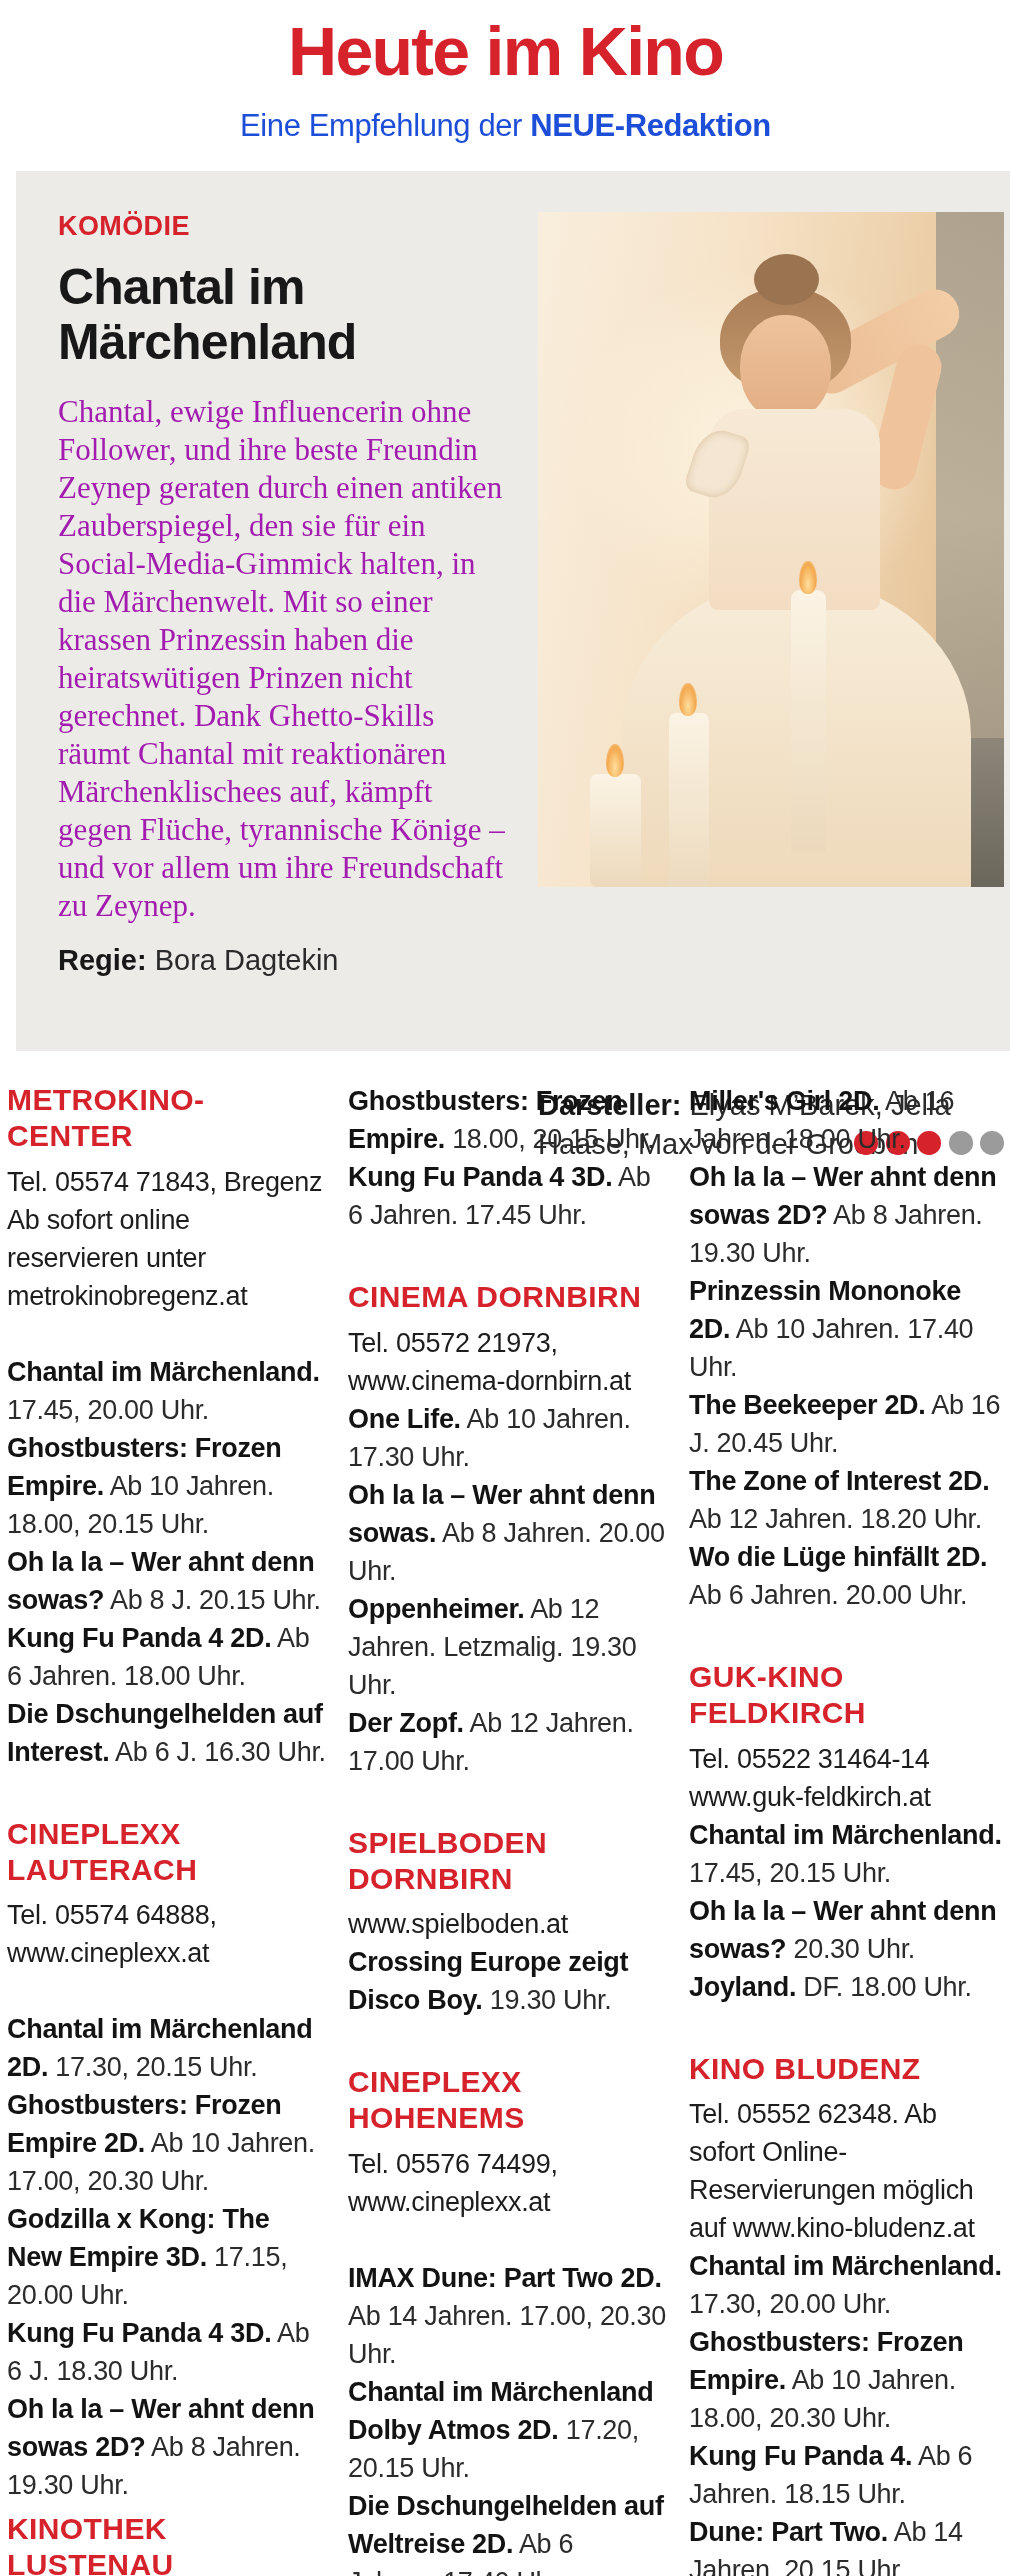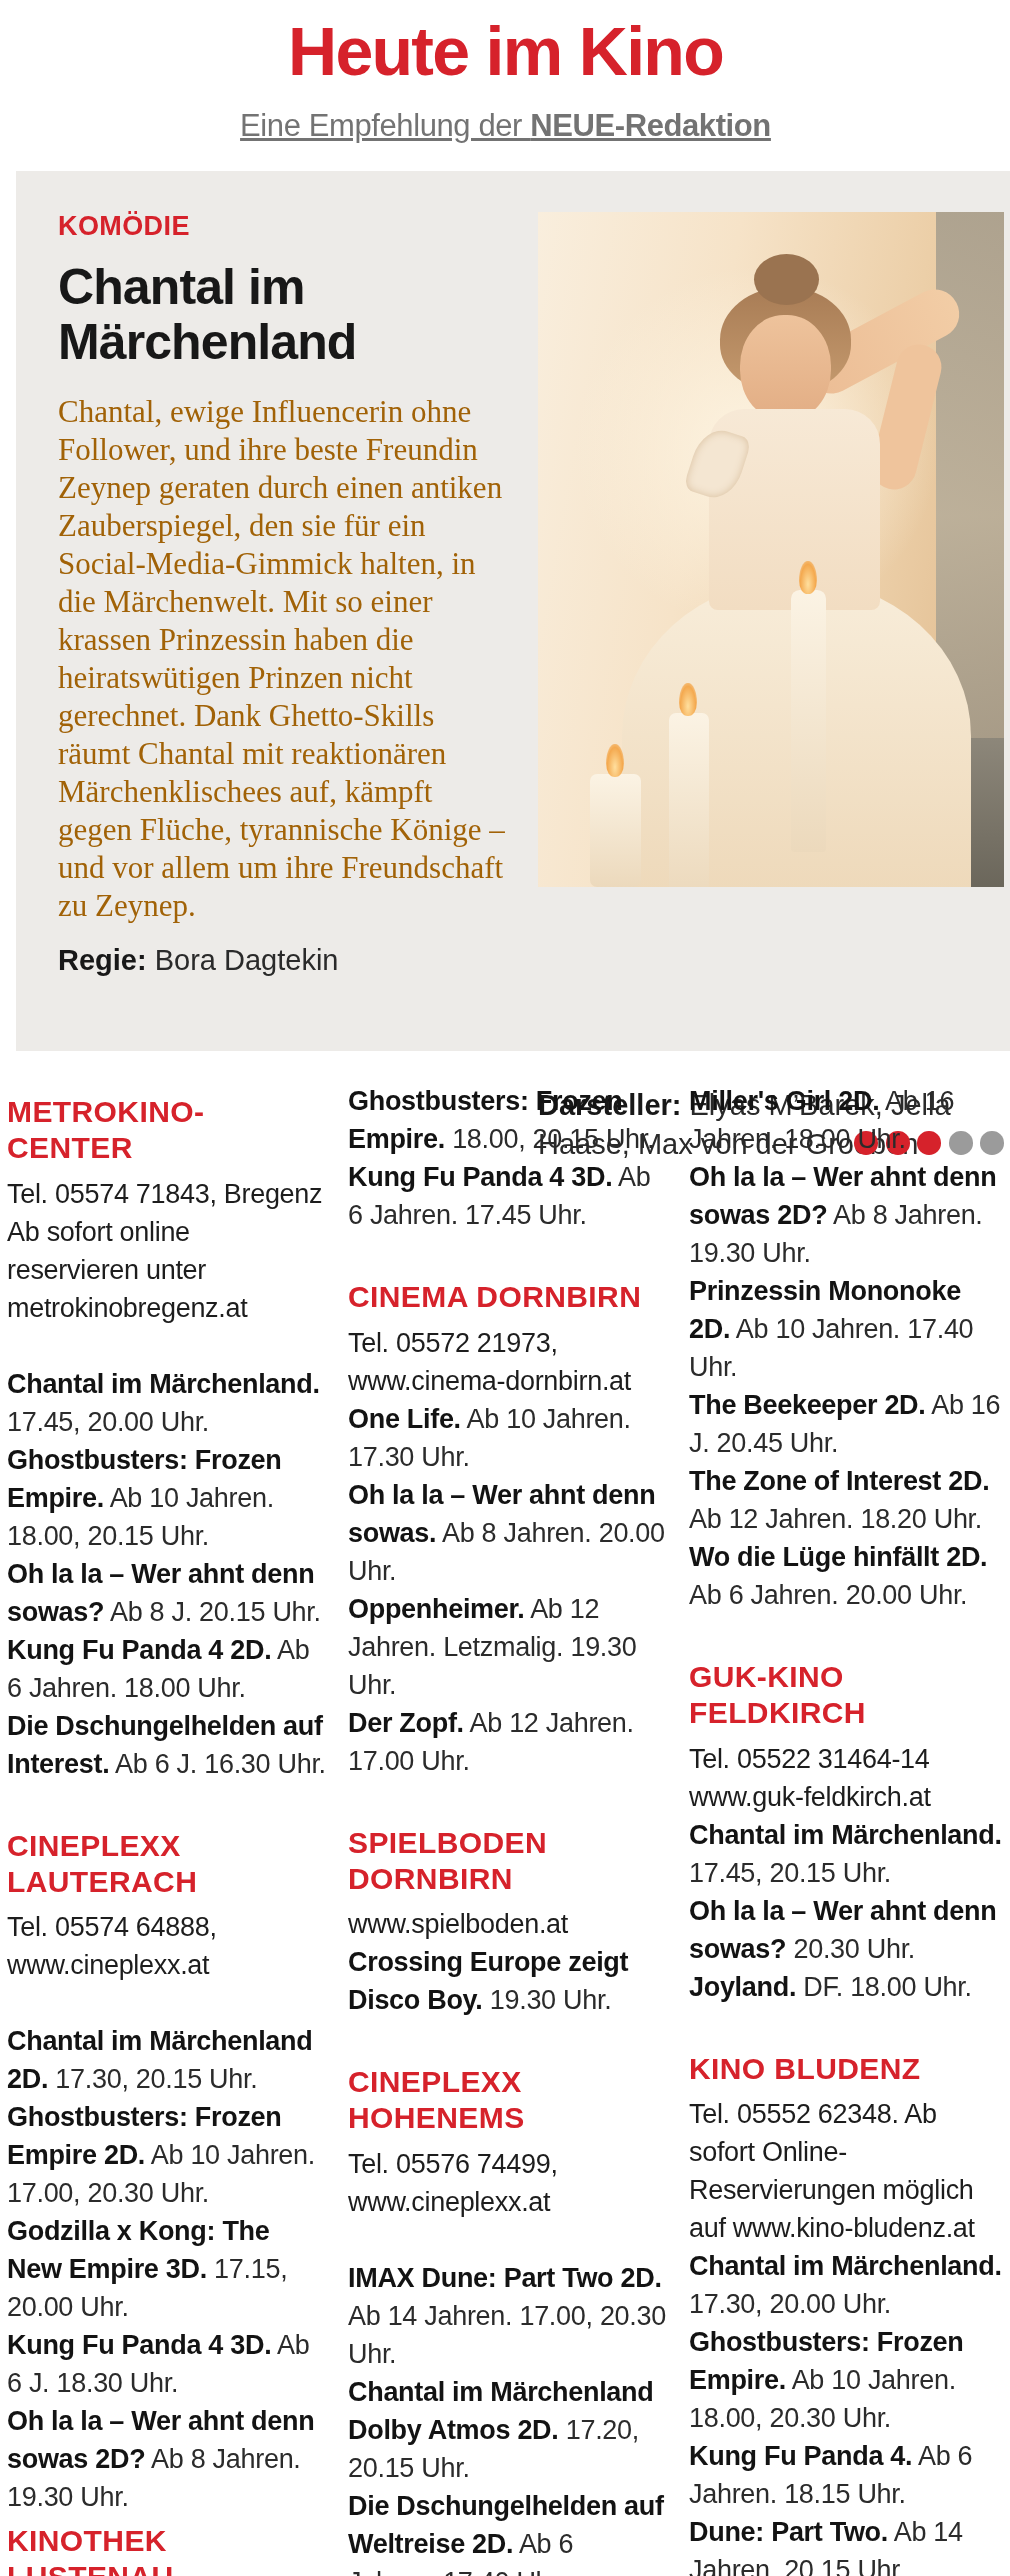--- a/index.html
+++ b/index.html
@@ -7,30 +7,30 @@
     width:1011px;height:2576px;position:relative;background:#ffffff;
     font-family:"Liberation Sans", sans-serif;color:#1a1a1a;
     overflow:hidden;-webkit-font-smoothing:antialiased;
   }
   
   .header{position:absolute;top:0;left:0;width:1011px;text-align:center;}
   .header-title{
     margin:0;padding-top:16px;font-size:68px;line-height:1.05;font-weight:800;
     letter-spacing:-1.7px;color:#d6222b;
   }
-  .header-sub{margin:21px 0 0 0;font-size:31px;color:#737373;letter-spacing:-0.4px;text-decoration:underline;}
+  .header-sub{margin:21px 0 0 0;font-size:31px;color:#1d4ed8;letter-spacing:-0.4px;}
   .header-sub b{font-weight:700;}
   
   .feature{position:absolute;top:171px;left:16px;width:1011px;height:880px;background:#edebe8;}
   .feature-left{position:absolute;left:42px;top:40px;width:456px;}
   .genre{margin:0;font-size:27px;font-weight:800;color:#d6222b;letter-spacing:0.4px;}
   .feature-title{margin:17.5px 0 0 0;font-size:50px;line-height:1.1;font-weight:800;letter-spacing:-0.9px;color:#181818;}
   .feature-body{
     margin:23px 0 0 0;font-family:"Liberation Serif", serif;
-    font-size:31px;line-height:38px;color:#a16207;text-align:left;
+    font-size:31px;line-height:38px;color:#a21caf;text-align:left;
   }
   .regie{margin:19px 0 0 0;font-size:29px;color:#2a2a2a;}
   .regie b{font-weight:800;color:#181818;}
   
   .photo{
     position:absolute;left:522px;top:41px;width:466px;height:675px;overflow:hidden;
     background:linear-gradient(100deg,#f9eedd 0%,#f6e3c8 35%,#eccfa8 68%,#ddb688 100%);
   }
   .photo .band{position:absolute;right:0;top:0;width:68px;height:100%;
     background:linear-gradient(180deg,#a49c8c 0%,#b5ac99 45%,#8f887a 100%);opacity:.85;}
@@ -68,21 +68,21 @@
   .cast b{font-weight:800;color:#181818;}
   .dots{position:absolute;right:0;top:45px;display:flex;gap:7.9px;}
   .dot{width:23.6px;height:23.6px;border-radius:50%;}
   
   .columns{position:absolute;left:7px;top:1082px;width:1000px;display:flex;gap:22px;}
   .col{width:319px;flex:0 0 319px;}
   .venue{
     margin:45px 0 8.7px 0;font-size:30px;line-height:1.2;font-weight:800;
     letter-spacing:0.4px;color:#d6222b;
   }
-  .venue.first{margin-top:12px;}
+  .venue.first{margin-top:0;}
   .venue.tight{margin-top:7px;}
   .info{margin:0;font-size:27px;line-height:38px;color:#1d1d1d;letter-spacing:-0.3px;}
   .films{margin:0;}
   .films.gap{margin-top:38px;}
   .film{margin:0;font-size:27px;line-height:38px;color:#2b2b2b;letter-spacing:-0.3px;}
   .film b{font-weight:800;color:#131313;}
 </style>
 </head>
 <body>
 

